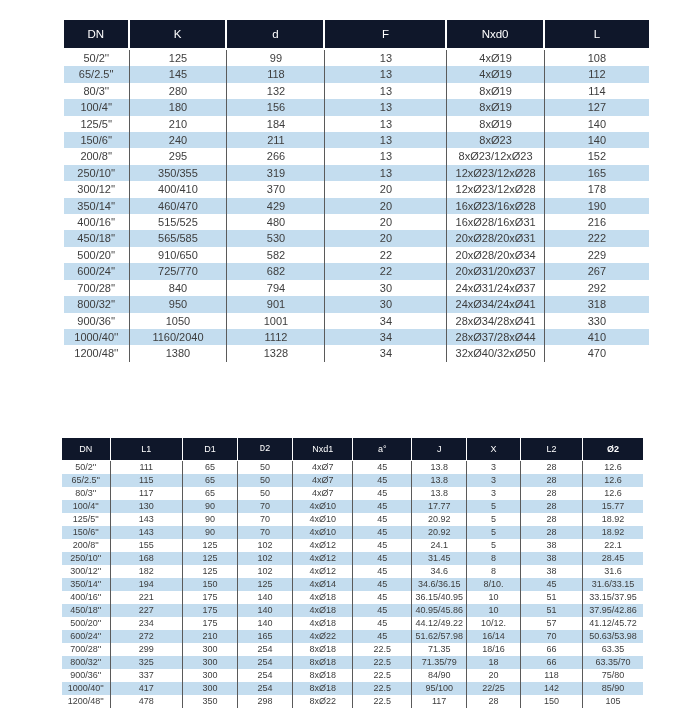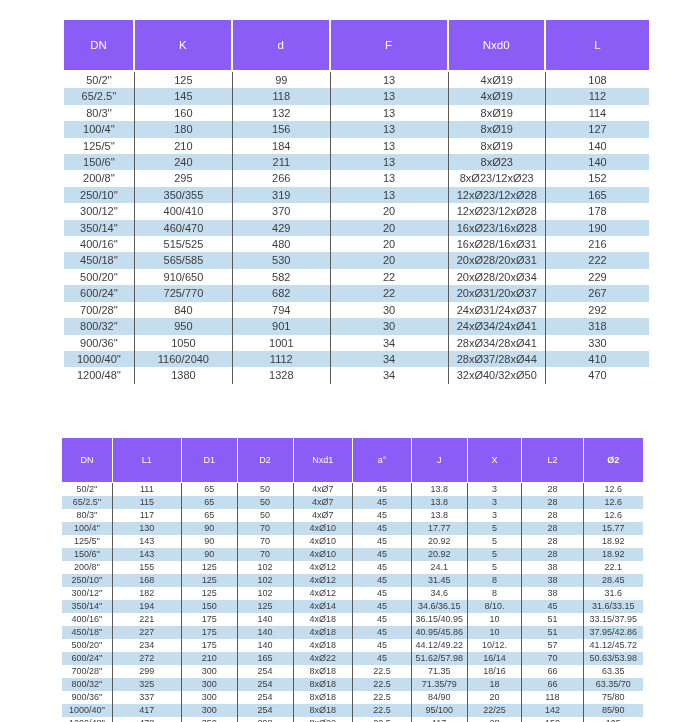--- a/index.html
+++ b/index.html
@@ -16,25 +16,25 @@
   }
   table.spec-table {
     position: absolute;
     border-collapse: separate;
     border-spacing: 0;
     table-layout: fixed;
     text-align: center;
     color: #3d3d3d;
   }
   table.spec-table thead th {
-    background: #8b5cf6;
+    background: #0f172a;
     color: #ffffff;
     font-weight: normal;
     vertical-align: middle;
-    padding: 15px;
+    padding: 4px;
   }
   table.spec-table tbody td {
     padding: 0;
     vertical-align: middle;
     white-space: nowrap;
     overflow: hidden;
   }
   table.spec-table tbody tr:nth-child(even) td {
     background: #C4DDEF;
   }
@@ -105,21 +105,21 @@
       <tr>
         <td>65/2.5''</td>
         <td>145</td>
         <td>118</td>
         <td>13</td>
         <td>4xØ19</td>
         <td>112</td>
       </tr>
       <tr>
         <td>80/3''</td>
-        <td>160</td>
+        <td>280</td>
         <td>132</td>
         <td>13</td>
         <td>8xØ19</td>
         <td>114</td>
       </tr>
       <tr>
         <td>100/4''</td>
         <td>180</td>
         <td>156</td>
         <td>13</td>
@@ -248,21 +248,21 @@
       </tr>
     </tbody>
 </table>
 
 <table class="spec-table t2">
   <thead>
     <tr>
         <th style="width: 8.1%;">DN</th>
         <th style="width: 12.8%;">L1</th>
         <th style="width: 9.4%;">D1</th>
-        <th style="width: 9.4%;">D2</th>
+        <th style="width: 9.4%; font-family: Liberation Mono, monospace;">D2</th>
         <th style="width: 10.4%;">Nxd1</th>
         <th style="width: 10.1%;">a°</th>
         <th style="width: 9.4%;">J</th>
         <th style="width: 9.1%;">X</th>
         <th style="width: 10.8%;">L2</th>
         <th style="width: 10.5%;">Ø2</th>
       </tr>
   </thead>
   <tbody>
       <tr>

